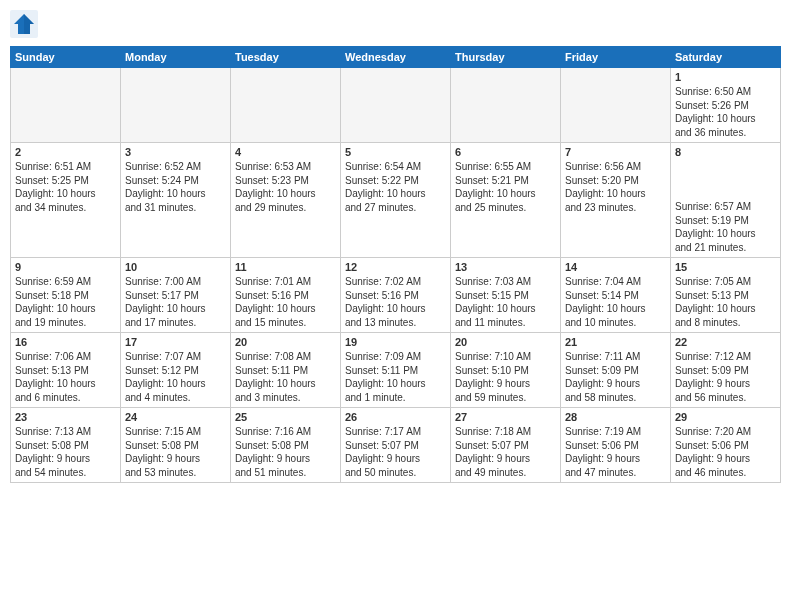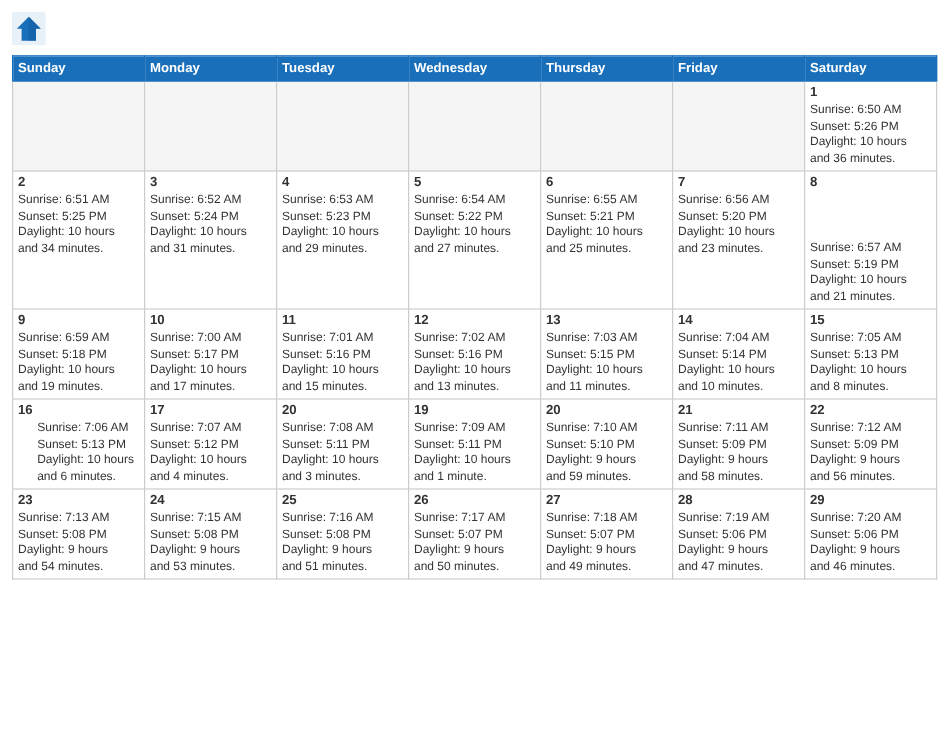--- a/index.html
+++ b/index.html
@@ -234,21 +234,21 @@
             <div class="day-number">15</div>
             <div class="day-info" style="white-space: pre-line;">Sunrise: 7:05 AM
 Sunset: 5:13 PM
 Daylight: 10 hours
 and 8 minutes.</div>
           </td>
         </tr>
         <tr>
           <td>
             <div class="day-number">16</div>
-            <div class="day-info" style="white-space: pre-line; margin-left: 16px;">Sunrise: 7:06 AM
+            <div class="day-info" style="white-space: pre-line;">Sunrise: 7:06 AM
 Sunset: 5:13 PM
 Daylight: 10 hours
 and 6 minutes.</div>
           </td>
           <td>
             <div class="day-number">17</div>
             <div class="day-info" style="white-space: pre-line;">Sunrise: 7:07 AM
 Sunset: 5:12 PM
 Daylight: 10 hours
 and 4 minutes.</div>

